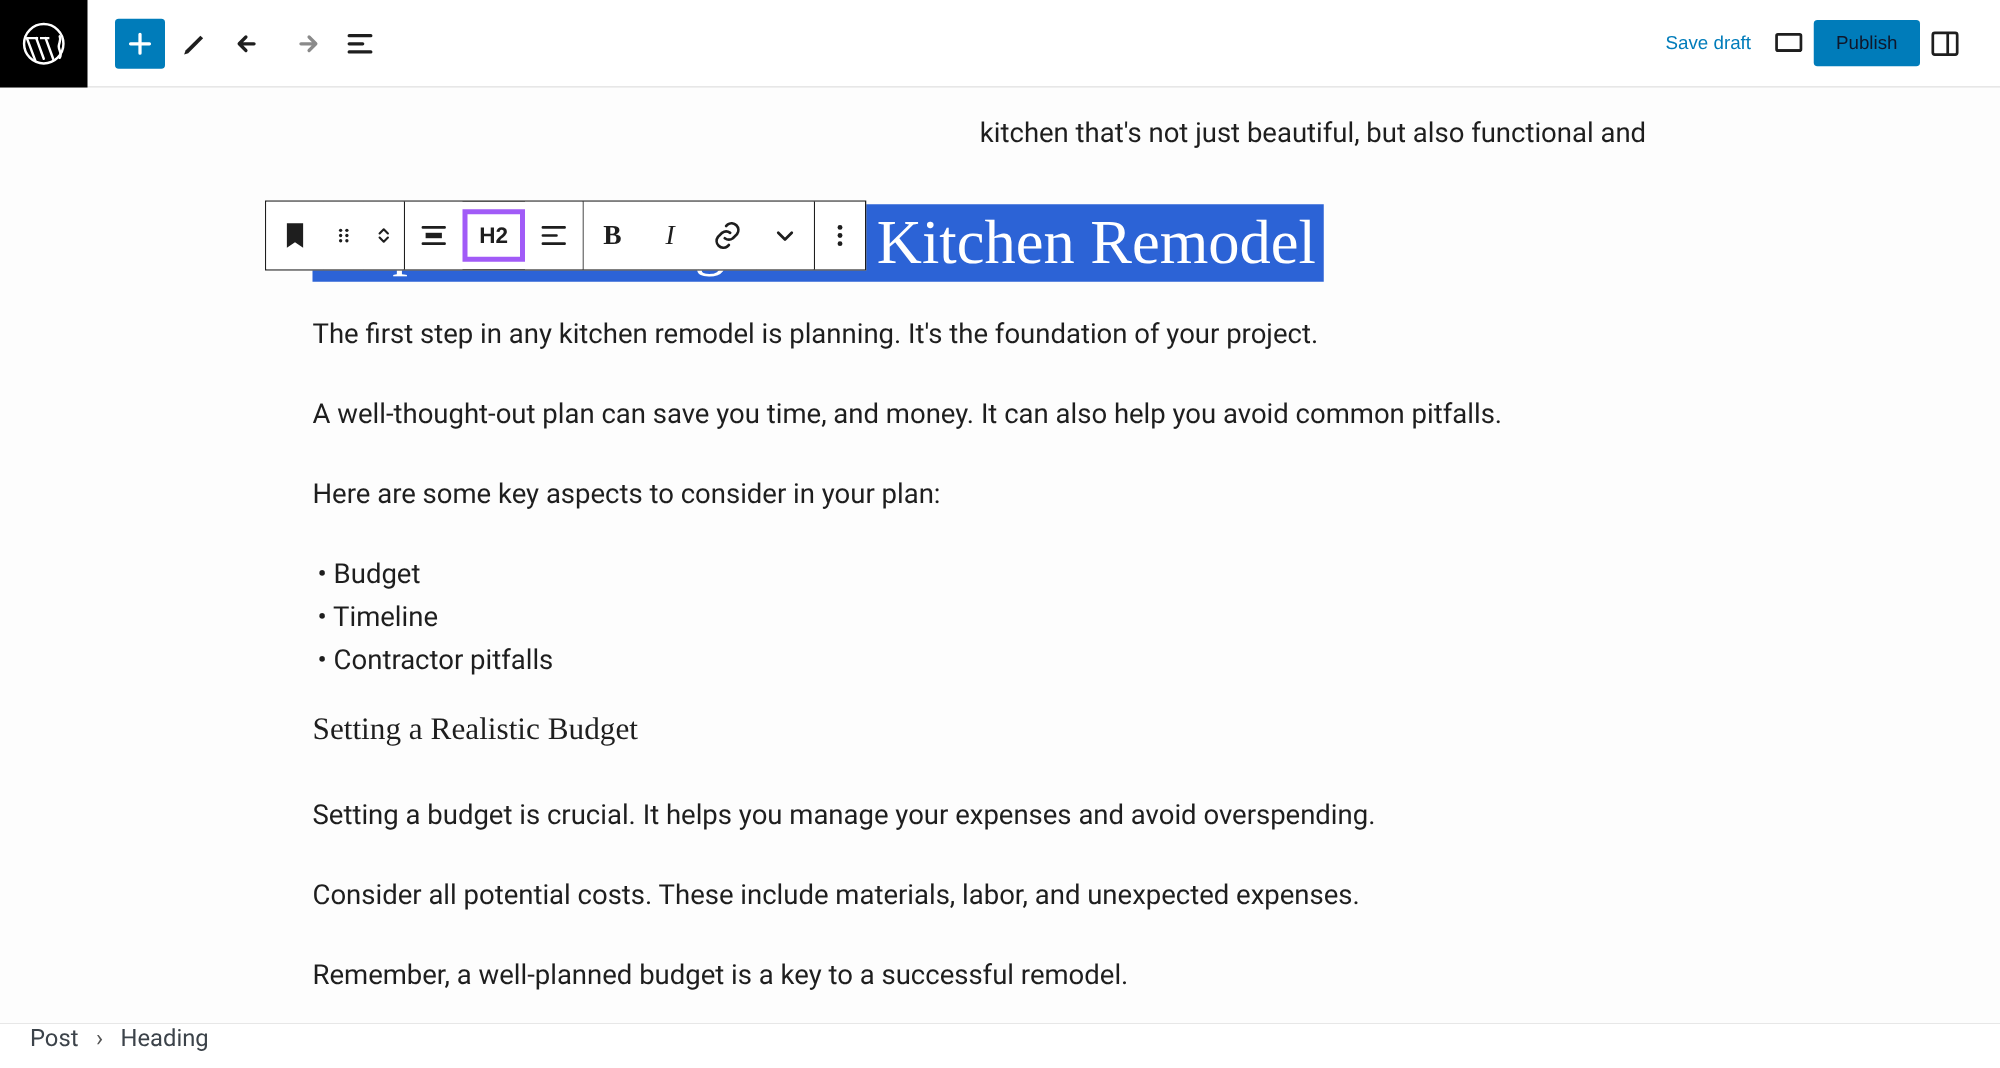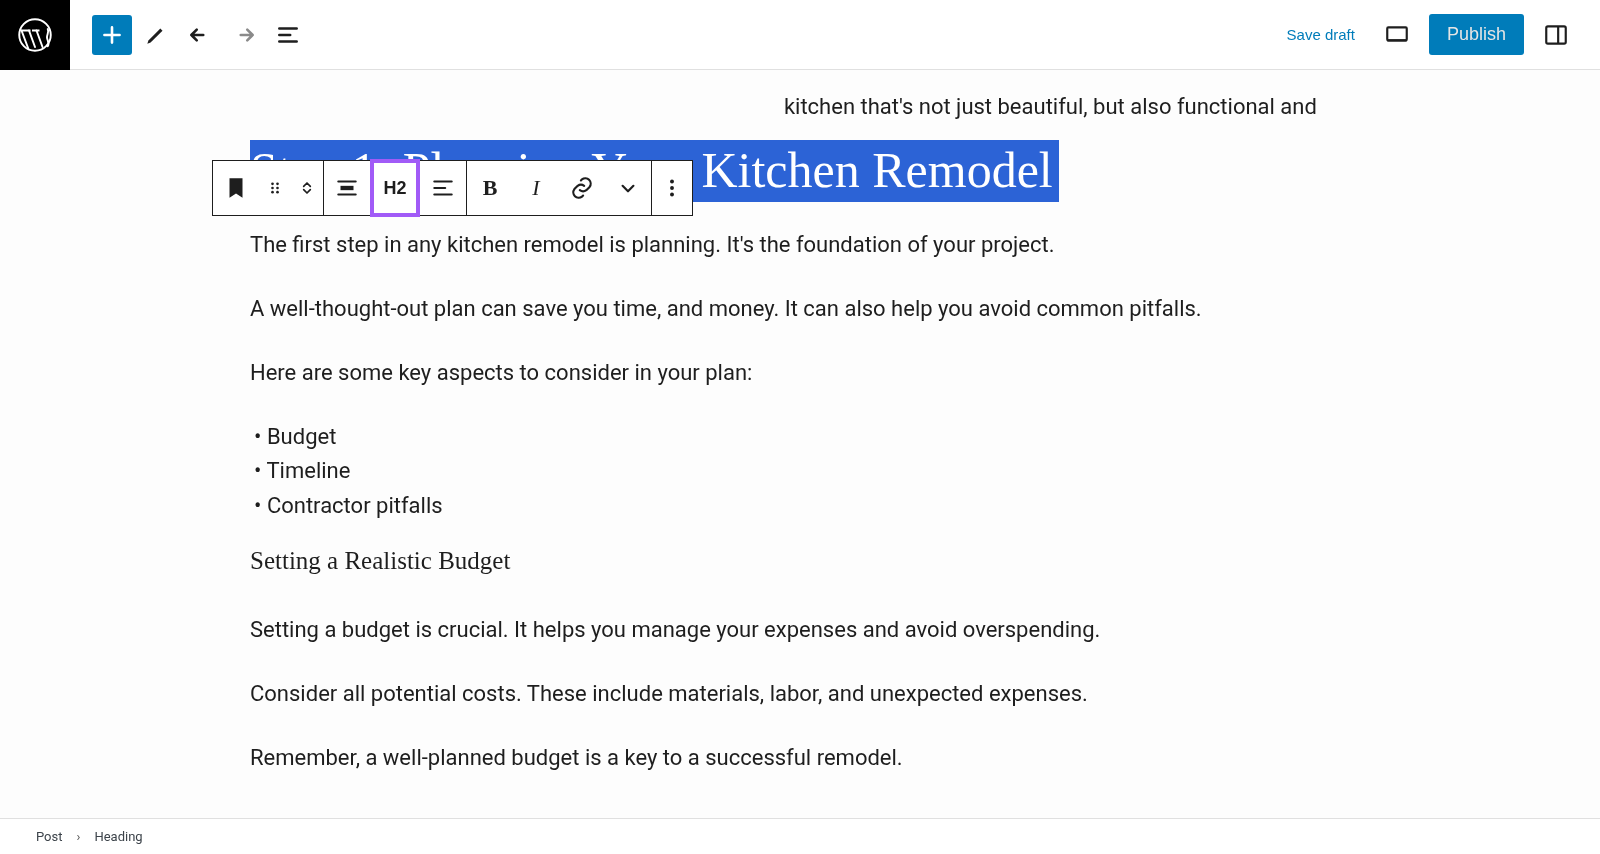--- a/index.html
+++ b/index.html
@@ -35,23 +35,23 @@
   .wp-logo svg{width:36px;height:36px;}
   .topbar-left{display:flex;align-items:center;gap:4px;padding-left:22px;}
   .tb-btn{
     width:40px;height:40px;display:flex;align-items:center;justify-content:center;
     border:none;background:transparent;color:var(--wp-dark);cursor:pointer;border-radius:3px;
   }
   .tb-btn svg{width:26px;height:26px;}
   .tb-btn.primary{background:var(--wp-blue);color:#fff;}
   .tb-btn.dim{color:#8a8a8a;}
   .tb-spacer{flex:1;}
-  .topbar-right{display:flex;align-items:center;gap:12px;padding-right:24px;}
+  .topbar-right{display:flex;align-items:center;gap:0;padding-right:24px;}
   .save-draft{color:var(--wp-blue);background:none;border:none;font-size:15px;cursor:pointer;padding:8px 10px;}
-  .publish{background:var(--wp-blue);color:#e5e5e5;border:none;font-size:18px;padding:10px 18px;border-radius:3px;cursor:pointer;}
+  .publish{background:var(--wp-blue);color:#0f172a;border:none;font-size:15px;padding:10px 18px;border-radius:3px;cursor:pointer;}
 
   
   .editor-wrap{flex:1;overflow:auto;background:#fdfdfd;position:relative;}
   .editor{
     width:1100px;margin:0 auto;padding:20px 0 40px;
     font-family:-apple-system,BlinkMacSystemFont,"Segoe UI",Roboto,Helvetica,Arial,sans-serif;
     color:#1e1e1e;
   }
   .editor p{font-size:22px;line-height:1.55;margin:0 0 30px;}
   .editor ul{font-size:22px;line-height:1.55;margin:0 0 24px;padding-left:4px;list-style:none;}
@@ -59,46 +59,46 @@
   .editor .h2{
     font-family:Georgia,"Times New Roman",serif;
     font-size:50px;font-weight:400;line-height:1.2;margin:0 0 26px;
     display:inline-block;
   }
   .editor .h2.selected{background:var(--accent-blue);color:#fff;padding:0 6px 2px 0;}
   .editor .h3{
     font-family:Liberation Serif, serif;
     font-size:25px;font-weight:400;margin:14px 0 38px;
   }
-  .editor .intro{font-size:22px;line-height:1.55;margin-bottom:16px;}
+  .editor .intro{font-size:22px;line-height:1.55;margin-bottom:39px;}
 
   
   .block-toolbar{
     position:absolute;top:90px;left:212px;
     display:flex;background:#fff;border:1px solid #1e1e1e;height:56px;
   }
   .bt-group{display:flex;align-items:center;border-right:1px solid #1e1e1e;}
   .bt-group:last-child{border-right:none;}
   .bt-btn{
     width:46px;height:54px;display:flex;align-items:center;justify-content:center;
     background:#fff;border:none;cursor:pointer;color:#1e1e1e;
   }
   .bt-btn svg{width:26px;height:26px;}
   .bt-btn.h2{
     font-weight:700;font-size:18px;font-family:Arial,sans-serif;
-    border:4px solid var(--highlight);height:58px;width:50px;
+    border:4px solid var(--highlight);height:42px;width:50px;
   }
   .bt-btn .bold{font-weight:800;font-size:22px;font-family:Georgia,serif;}
   .bt-btn .italic{font-style:italic;font-size:22px;font-family:Georgia,serif;}
 
   
   .footer{
     height:36px;flex:0 0 36px;border-top:1px solid var(--light-border);
-    display:flex;align-items:center;padding:0 36px;gap:14px;
-    font-size:13px;color:var(--muted);background:#fff;
+    display:flex;padding:0 24px;gap:14px;
+    font-size:19px;color:var(--muted);background:#fff;
   }
   .footer .chev{color:#555;}
 </style>
 </head>
 <body>
 
 <div class="topbar">
   <div class="wp-logo">
     <svg viewBox="0 0 24 24" fill="none" stroke="currentColor" stroke-width="1.3">
       <circle cx="12" cy="12" r="10.5"></circle>

